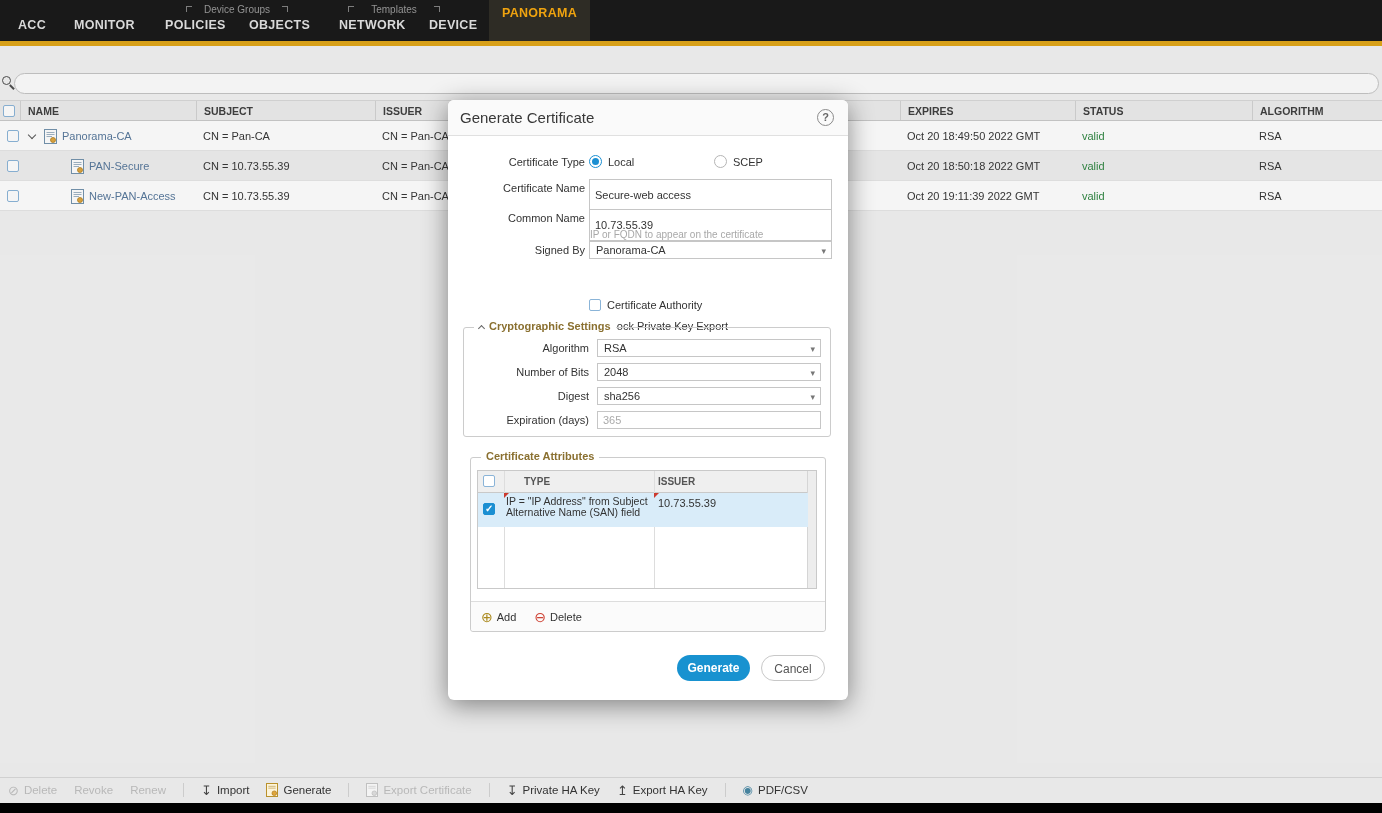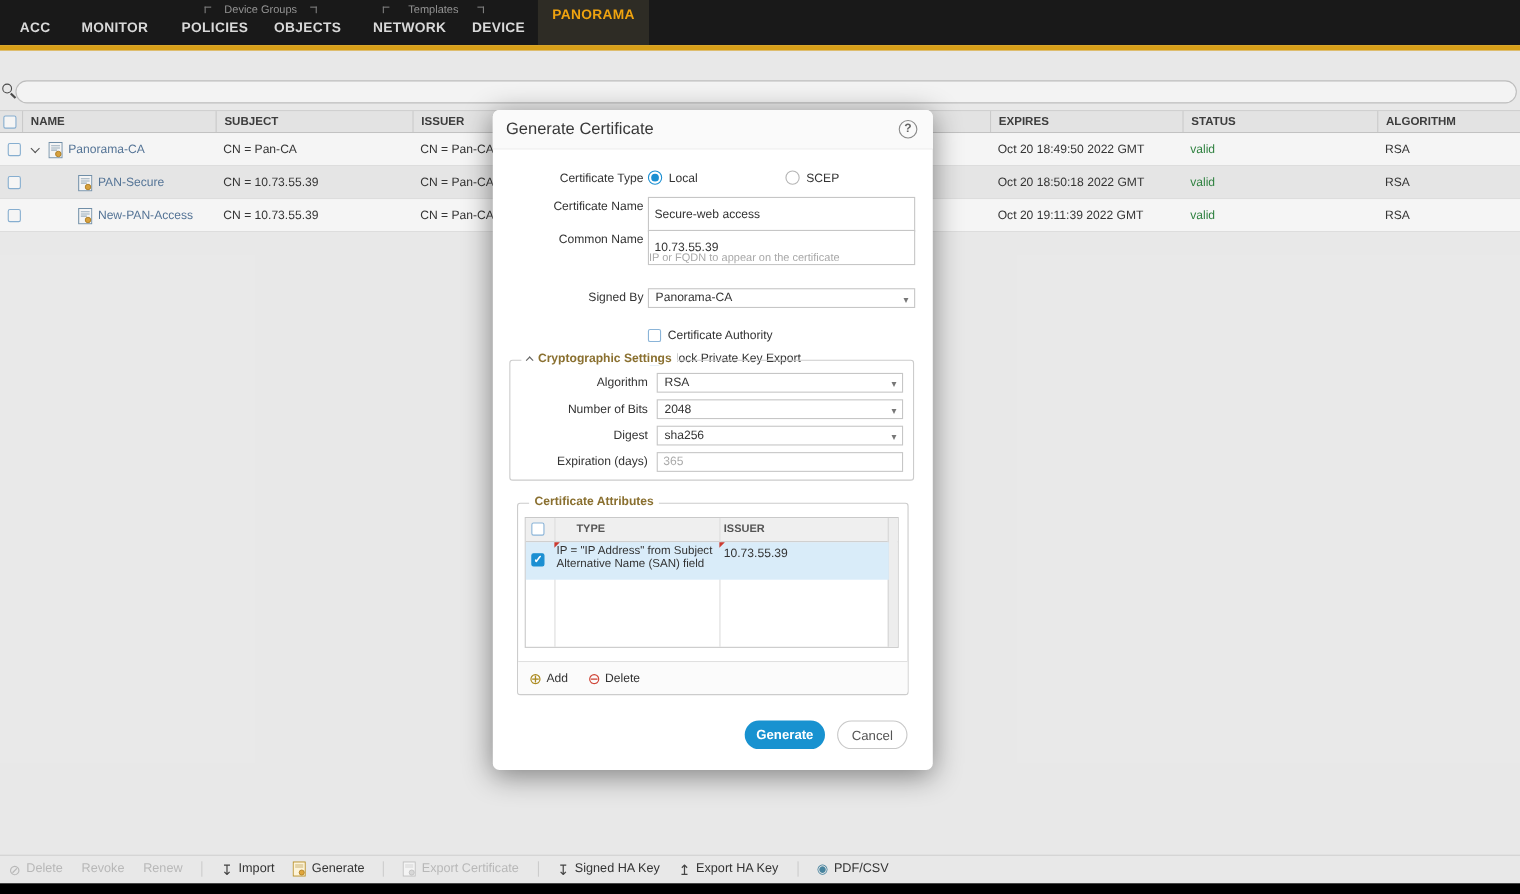--- a/index.html
+++ b/index.html
@@ -280,21 +280,21 @@
     <div class="flabel">Certificate Name</div>
     <input class="ftext" type="text" value="Secure-web access" style="">
   </div>
 
   <div class="frow" style="top:108px">
     <div class="flabel">Common Name</div>
     <input class="ftext" type="text" value="10.73.55.39" style="">
   </div>
   <div class="hint" style="top:129px">IP or FQDN to appear on the certificate</div>
 
-  <div class="frow" style="top:161px">
+  <div class="frow" style="top:140px">
     <div class="flabel">Signed By</div>
     <div class="fselect">
       <span>Panorama-CA</span>
       <span class="arrow">▾</span>
     </div>
   </div>
 
   <div class="mod-cb-row" style="top:174px">
     <span class="cb"></span>
     <span>Certificate Authority</span>
@@ -406,21 +406,21 @@
         <line x1="2.5" y1="3.5" x2="10.5" y2="3.5" stroke="#d4d4d4"></line>
         <line x1="2.5" y1="5.5" x2="10.5" y2="5.5" stroke="#d4d4d4"></line>
         <circle cx="9" cy="11" r="2.5" fill="#d8d8d8" stroke="#bdbdbd" stroke-width="0.8"></circle>
       </svg>
     <span>Export Certificate</span>
   </span>
   <span class="tdivider"></span>
 
   <span class="titem">
     <span class="g-dark">↧</span>
-    <span>Signed HA Key</span>
+    <span>Private HA Key</span>
   </span>
   <span class="titem">
     <span class="g-dark">↥</span>
     <span>Export HA Key</span>
   </span>
   <span class="tdivider"></span>
 
   <span class="titem">
     <span class="g-blue">◉</span>
     <span>PDF/CSV</span>

